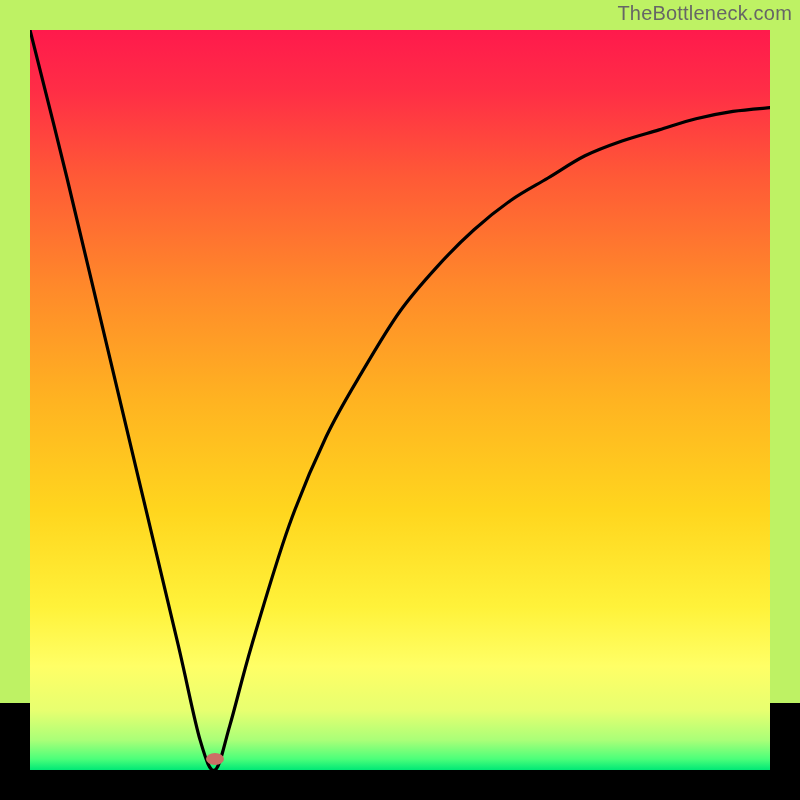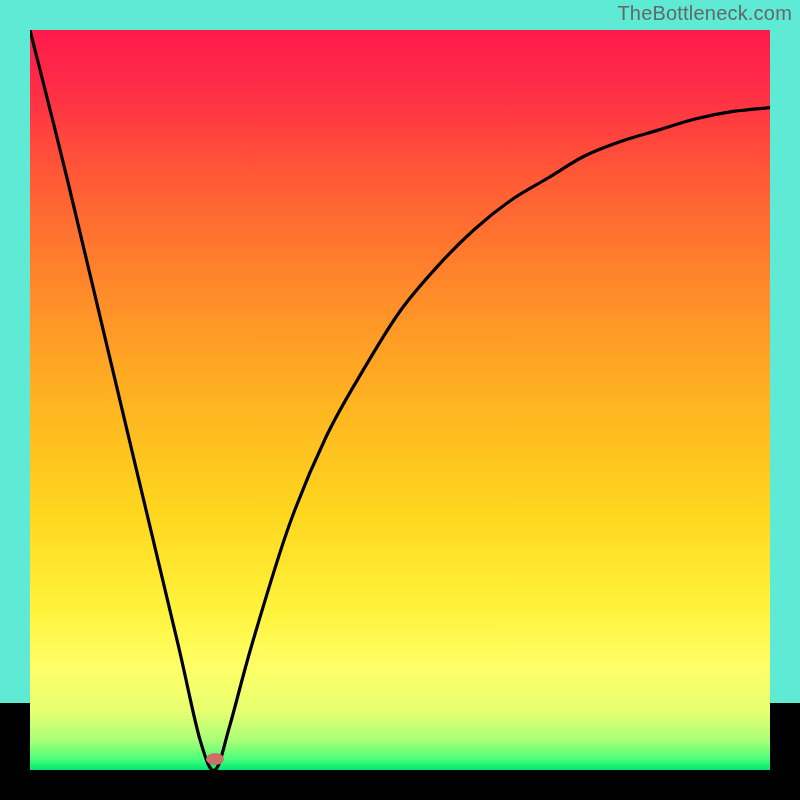--- a/index.html
+++ b/index.html
@@ -8,21 +8,21 @@
     width: 800px;
     height: 800px;
     overflow: hidden;
     background: #000;
     font-family: Arial, Helvetica, sans-serif;
   }
   .frame {
     position: relative;
     width: 800px;
     height: 703px;
-    background: #5eead4;
+    background: #bef264;
   }
   .watermark {
     position: absolute;
     top: 2px;
     right: 8px;
     color: #666;
     font-size: 20px;
     font-weight: 500;
     letter-spacing: 0.2px;
     z-index: 10;

